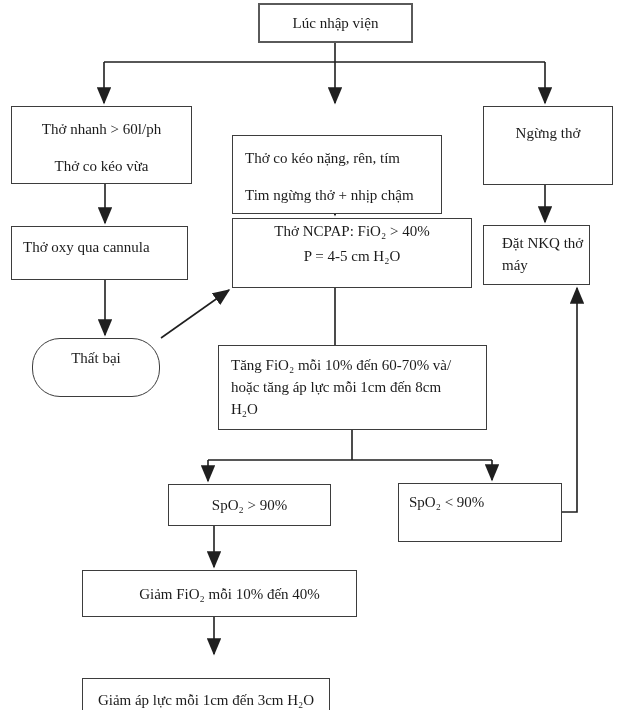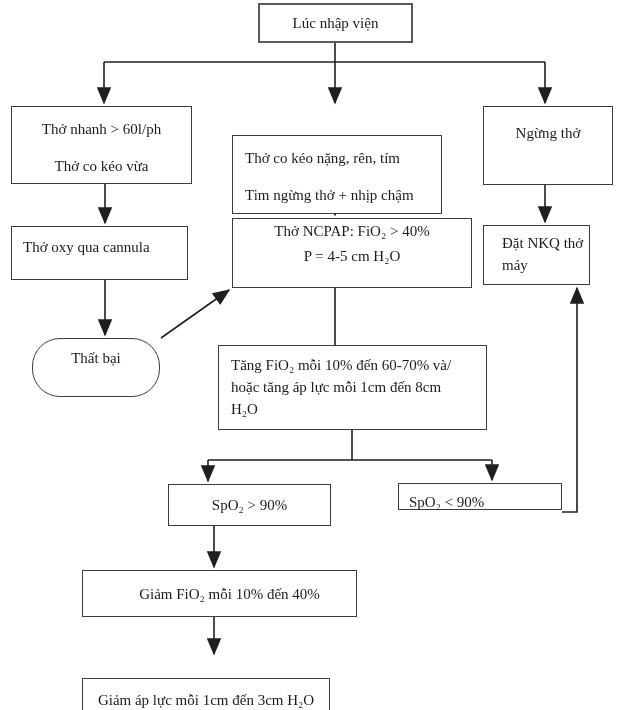--- a/index.html
+++ b/index.html
@@ -38,21 +38,21 @@
   #n-admission      { left:258px; top:3px;   width:155px; height:40px; border-width:2px; border-color:#5a5a5a; }
   #n-tachypnea      { left:11px;  top:106px; width:181px; height:78px; padding-top:12px; row-gap:17px; }
   #n-severe         { left:232px; top:106px; width:210px; height:79px; padding:12px 0 0 12px; row-gap:17px;margin-top:29px; }
   #n-apnea          { left:483px; top:106px; width:130px; height:79px; padding-top:16px; }
   #n-cannula        { left:11px;  top:226px; width:177px; height:54px; padding:10px 0 0 11px; }
   #n-ncpap          { left:232px; top:218px; width:240px; height:70px; padding-top:2px; row-gap:5px; }
   #n-intubation     { left:483px; top:225px; width:107px; height:60px; padding:7px 0 0 18px; row-gap:2px; }
   #n-failure        { left:32px;  top:338px; width:128px; height:59px; padding-top:9px;border-radius:28px; }
   #n-escalate       { left:218px; top:345px; width:269px; height:85px; padding:8px 0 13px 12px; line-height:22px; }
   #n-spo2-high      { left:133px; top:484px; width:163px; height:42px;margin-left:35px; }
-  #n-spo2-low       { left:398px; top:483px; width:164px; height:27px; padding-left:10px; justify-content:flex-start; padding-top:8px; }
+  #n-spo2-low       { left:398px; top:483px; width:164px; height:59px; padding-left:10px; justify-content:flex-start; padding-top:8px; }
   #n-wean-fio2      { left:82px;  top:570px; width:275px; height:47px;padding-left:20px; }
   #n-wean-pressure  { left:82px;  top:678px; width:248px; height:43px; }
 </style>
 </head>
 <body>
 
 <div id="canvas">
 
   <svg id="edges" xmlns="http://www.w3.org/2000/svg">
     <defs>

